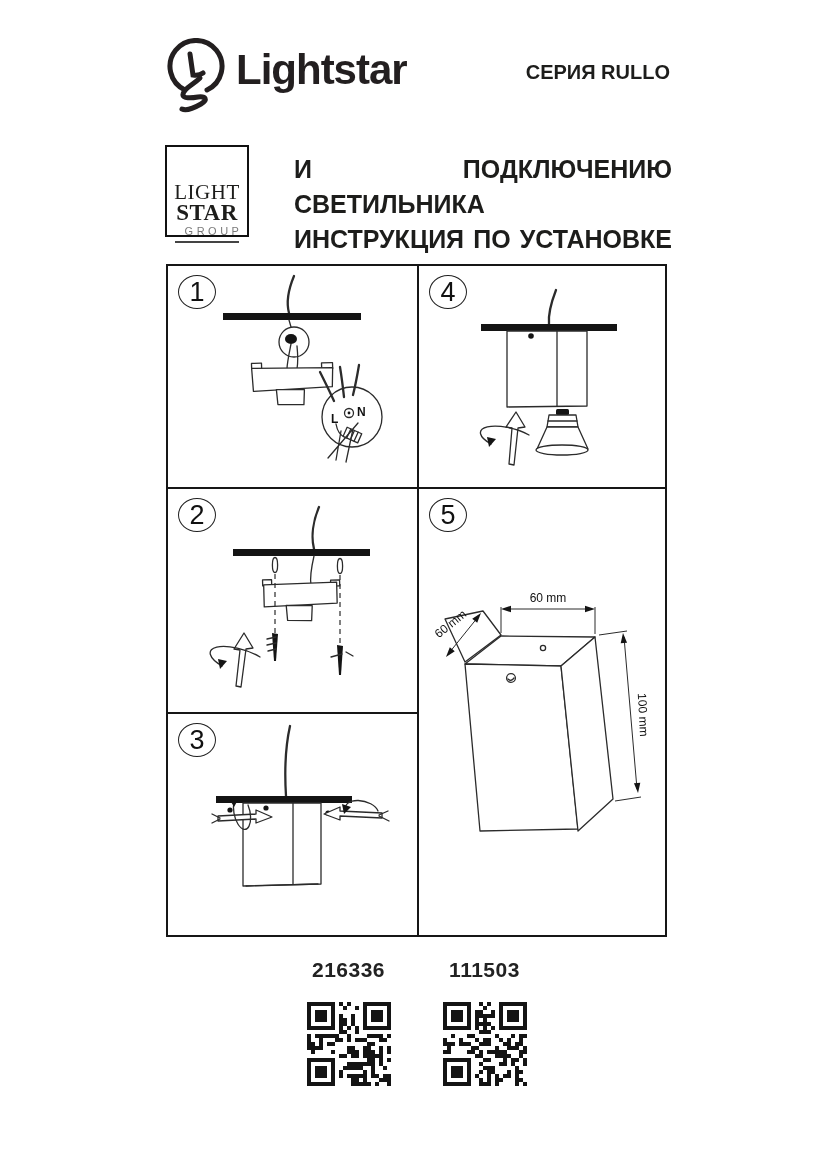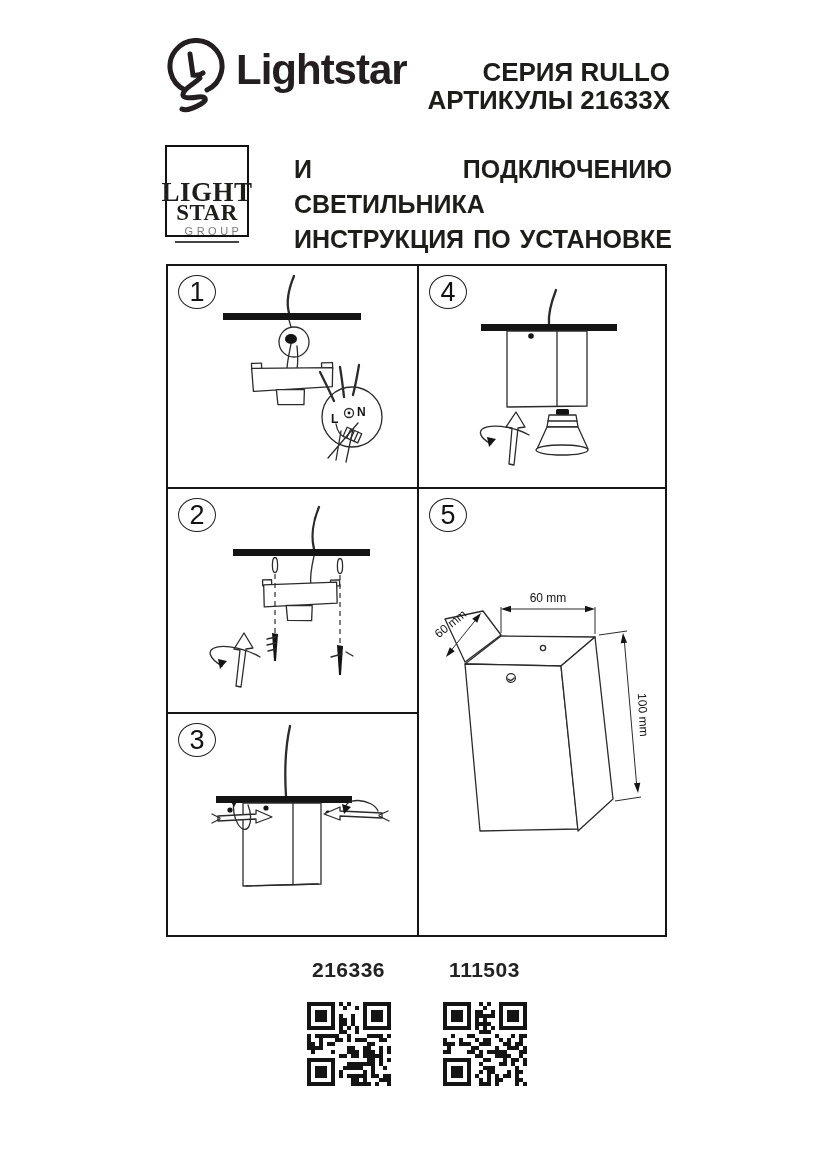--- a/index.html
+++ b/index.html
@@ -4,27 +4,27 @@
 <style>
   html,body{margin:0;padding:0;background:#fff;}
   .page{position:relative;width:674px;height:1168px;background:#ffffff;overflow:hidden;
         font-family:"Liberation Sans",sans-serif;color:#1d1d1b;}
   .abs{position:absolute;}
 
   
   .brand-icon{left:162px;top:38px;width:68px;height:80px;}
   .brand-word{left:236px;top:46px;font-size:42px;font-weight:700;letter-spacing:-1px;color:#231f20;}
   .series-block{left:420px;top:58px;width:250px;text-align:right;line-height:28px;
-                font-size:26px;font-weight:700;color:#1d1d1b;}
+                font-size:20px;font-weight:700;color:#1d1d1b;}
 
   
   .lsg-box{left:165px;top:145px;width:84px;height:92px;border:2px solid #111;
            display:flex;flex-direction:column;align-items:center;justify-content:center;
            box-sizing:border-box;background:#fff;}
-  .lsg-l1{font-family:"Liberation Serif",serif;font-weight:700;font-size:27px;line-height:20px;letter-spacing:.5px;margin-top:43px;}
+  .lsg-l1{font-family:"Liberation Serif",serif;font-weight:400;font-size:21px;line-height:20px;letter-spacing:.5px;margin-top:43px;}
   .lsg-l2{font-family:"Liberation Serif",serif;font-weight:700;font-size:23px;line-height:22px;letter-spacing:.5px;}
   .lsg-l3{font-size:11px;letter-spacing:3.5px;color:#7a7a7a;line-height:14px;margin-left:13px;}
   .lsg-flag{width:64px;height:7px;border:1px solid #444;display:flex;margin-top:3px;box-sizing:border-box;}
   .lsg-flag div{flex:1;height:100%;}
 
   
   .main-title{left:294px;top:152px;width:378px;font-size:25px;font-weight:700;line-height:35px;}
   .main-title div{text-align:justify;text-align-last:justify;}
 
   
@@ -56,21 +56,20 @@
 <div class="page">
 
   <svg class="abs brand-icon" viewBox="0 0 66 80">
     <path d="M22,52 A26,26 0 1 1 44,52" fill="none" stroke="#231f20" stroke-width="5" stroke-linecap="round"></path>
     <path d="M27,16 L30,37 Q36,38 40,35" fill="none" stroke="#231f20" stroke-width="5" stroke-linecap="round"></path>
     <path d="M37,40 C30,47 21,50 20,56 C19,61 29,60 35,59 C43,58 45,62 38,66 C31,70 23,73 19,71" fill="none" stroke="#231f20" stroke-width="5" stroke-linecap="round"></path>
   </svg>
   <div class="abs brand-word">Lightstar</div>
   <div class="abs series-block">
     <div>СЕРИЯ RULLO</div>
-    <div>АРТИКУЛЫ 21633X</div>
   </div>
 
   <div class="abs lsg-box">
     <div class="lsg-l1">LIGHT</div>
     <div class="lsg-l2">STAR</div>
     <div class="lsg-l3">GROUP</div>
     <div class="lsg-flag">
       <div id="flag-g" style="background: rgb(58, 150, 72);"></div>
         <div id="flag-w" style="background: rgb(255, 255, 255);"></div>
         <div id="flag-r" style="background: rgb(201, 37, 44);"></div>

